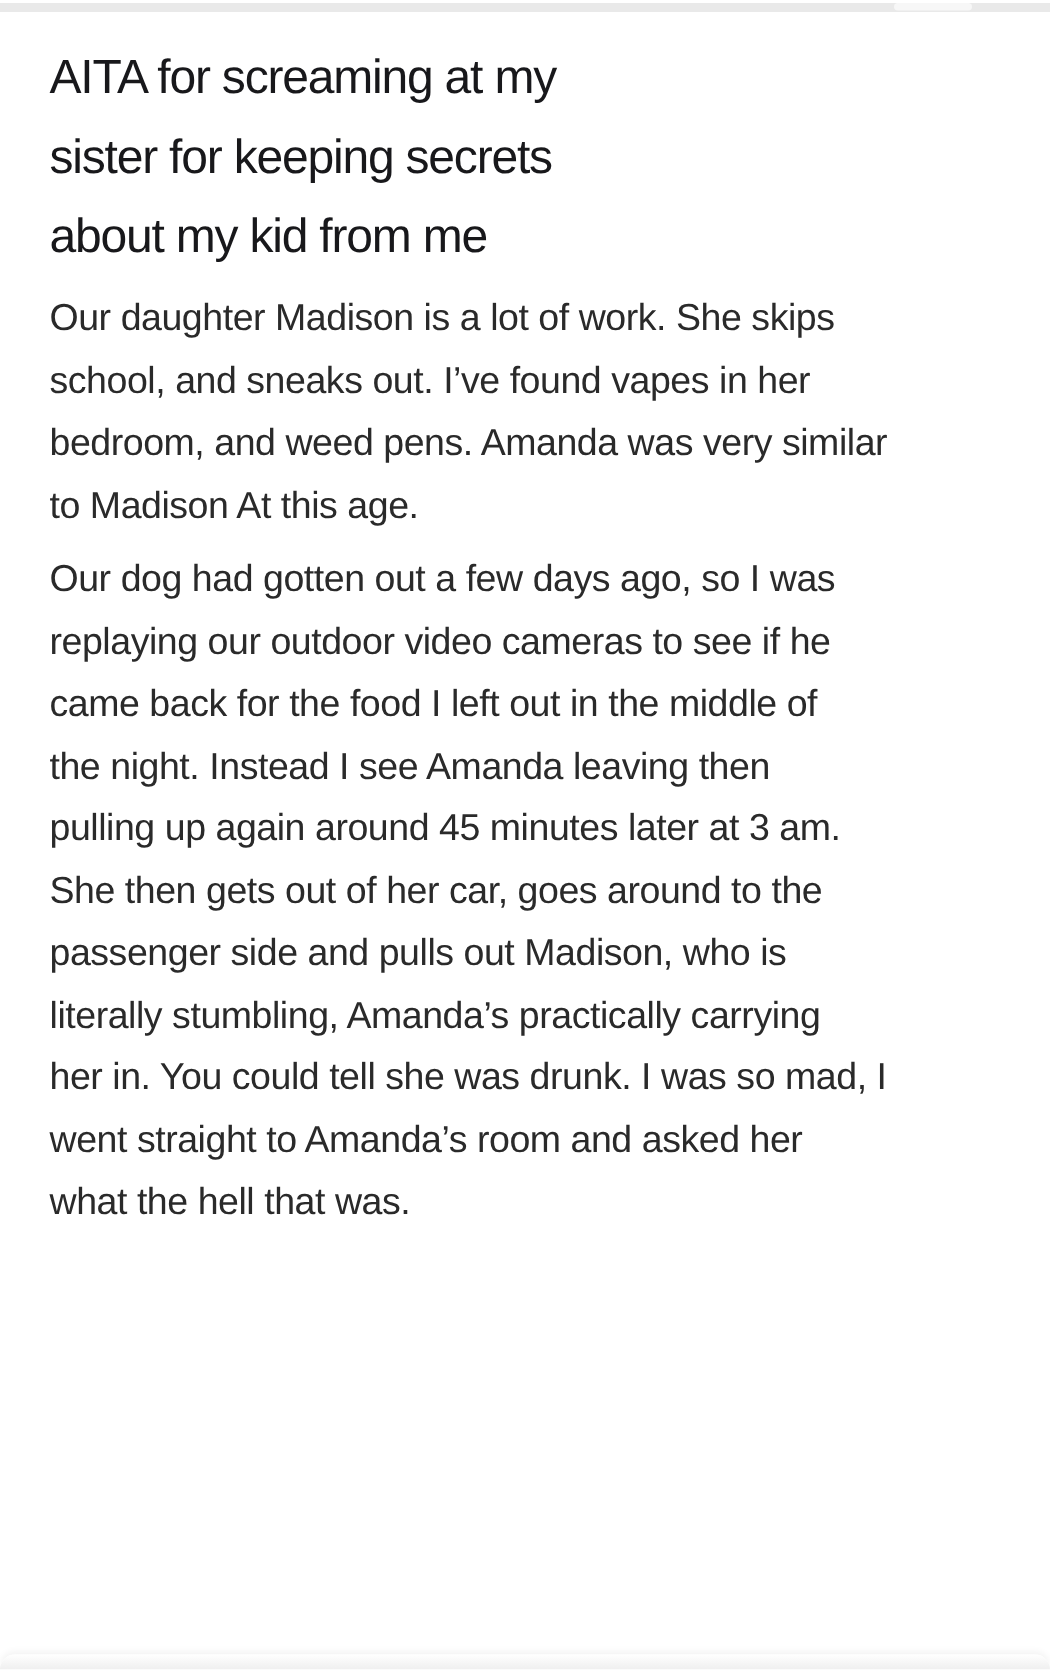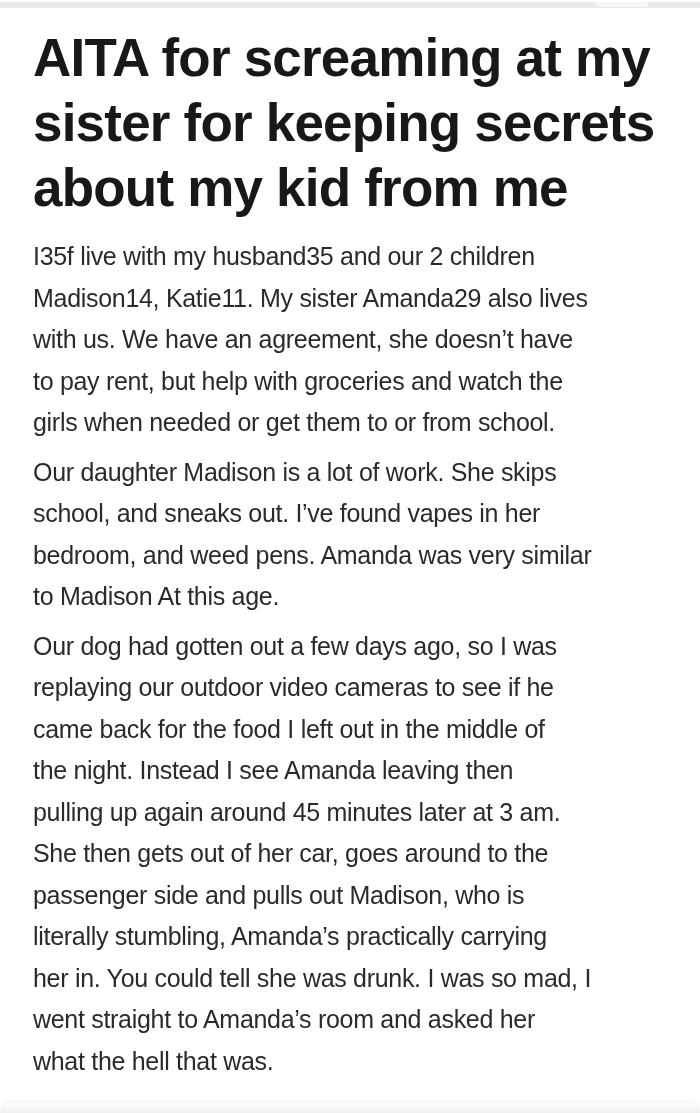--- a/index.html
+++ b/index.html
@@ -29,23 +29,23 @@
     width: 52px; height: 5px;
     background: #f7f7f7;
     border-radius: 3px;
   }
   .post-content {
     position: absolute;
     left: 33px; top: 25px;
     width: 640px;
   }
   .post-title {
-    font-size: 53px;
-    line-height: 65px;
-    font-weight: 700;
+    font-size: 32px;
+    line-height: 53px;
+    font-weight: 400;
     letter-spacing: -0.8px;
     color: var(--title-color);
     white-space: pre;
   }
   .post-paragraph {
     font-size: 25px;
     line-height: 41.5px;
     font-weight: 400;
     letter-spacing: -0.3px;
     color: var(--body-color);
@@ -69,25 +69,20 @@
 <body>
 
 <div class="top-divider">
   <div class="top-divider-notch"></div>
 </div>
 
 <article class="post-content">
   <h1 class="post-title">AITA for screaming at my
 sister for keeping secrets
 about my kid from me</h1>
-  <p class="post-paragraph first">I35f live with my husband35 and our 2 children
-Madison14, Katie11. My sister Amanda29 also lives
-with us. We have an agreement, she doesn’t have
-to pay rent, but help with groceries and watch the
-girls when needed or get them to or from school.</p>
   <p class="post-paragraph">Our daughter Madison is a lot of work. She skips
 school, and sneaks out. I’ve found vapes in her
 bedroom, and weed pens. Amanda was very similar
 to Madison At this age.</p>
   <p class="post-paragraph">Our dog had gotten out a few days ago, so I was
 replaying our outdoor video cameras to see if he
 came back for the food I left out in the middle of
 the night. Instead I see Amanda leaving then
 pulling up again around 45 minutes later at 3 am.
 She then gets out of her car, goes around to the

